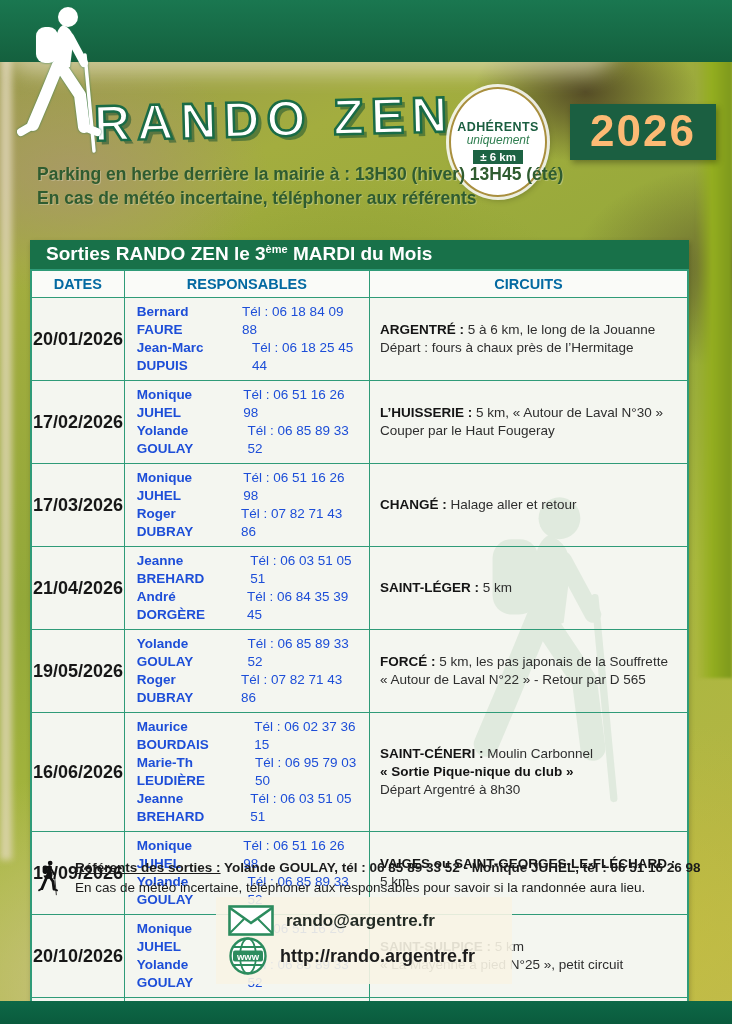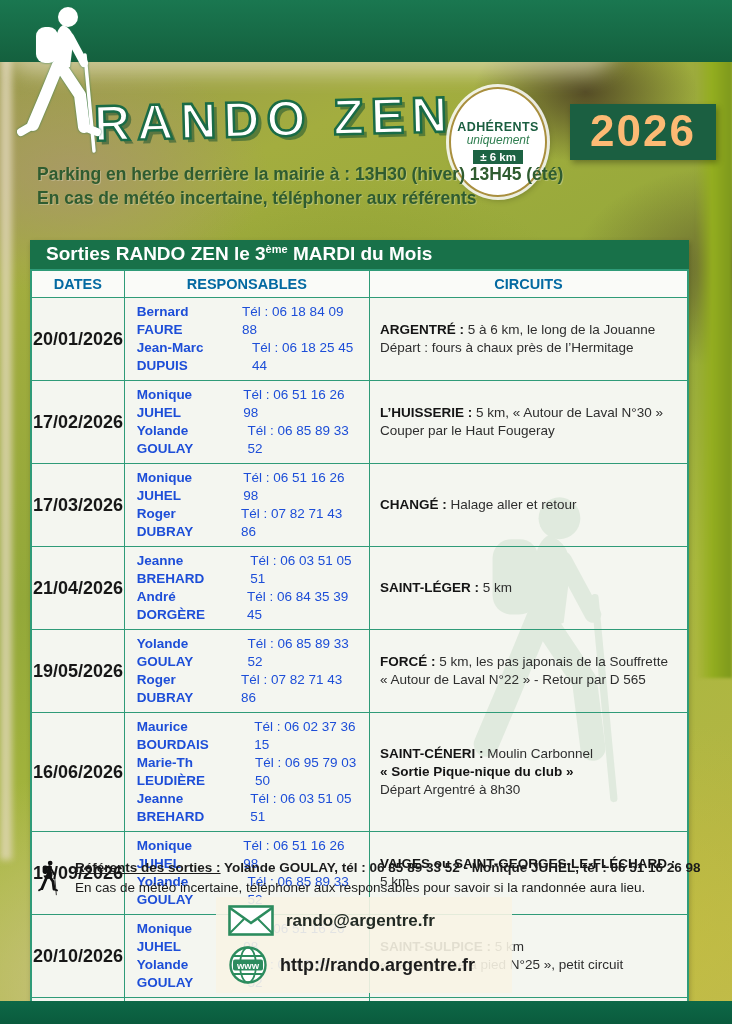--- a/index.html
+++ b/index.html
@@ -70,21 +70,21 @@
 
   
   .referents{position:absolute;left:36px;top:858px;z-index:3;display:flex;gap:13px;align-items:flex-start;}
   .hiker-small{width:26px;height:44px;flex:none;margin-top:-2px;}
   .ref-text{font-size:13.5px;line-height:19.5px;color:#1b1b1b;white-space:nowrap;}
   .ref-l1{font-weight:700;}
   .ref-label{text-decoration:underline;}
 
   
   .contact-box{position:absolute;left:216px;top:897px;width:296px;z-index:3;background:rgba(248,244,228,.9);
-    padding:8px 12px;box-sizing:border-box;display:flex;flex-direction:column;gap:9px;}
+    padding:8px 12px;box-sizing:border-box;display:flex;flex-direction:column;}
   .contact-row{display:flex;align-items:center;gap:12px;}
   .contact-text{font-weight:700;color:#222a24;}
   .email-text{font-size:17px;}
   .web-text{font-size:18px;color:#1c1c1c;}
 
   .bottom-bar{position:absolute;left:0;top:1001px;width:732px;height:23px;z-index:2;
     background:linear-gradient(180deg,#0d6847,#0a5b3d);}
 </style>
 </head>
 <body>

